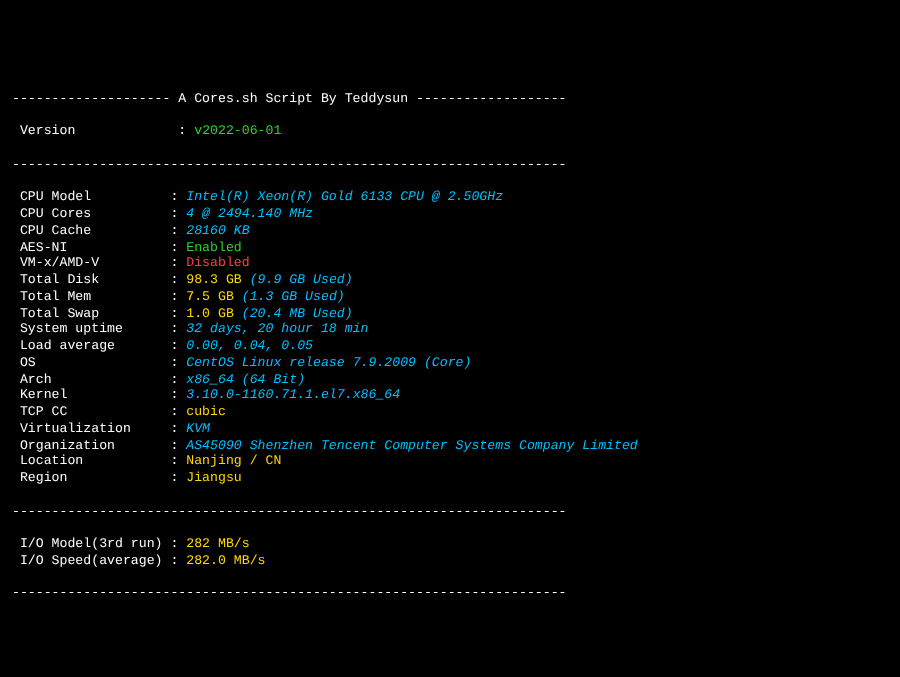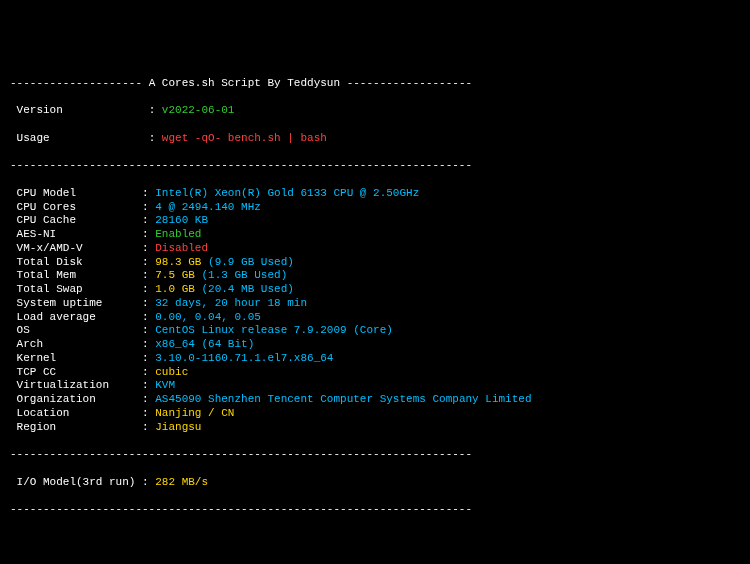--- a/index.html
+++ b/index.html
@@ -8,37 +8,36 @@
       color: #fff;
       font-family: "Menlo", "Consolas", "Courier New", monospace;
       font-size: 11px;
       line-height: 1.25;
       padding: 8px 10px;
       width: 750px;
       white-space: pre;
     }
     .green { color: #32cd32; }
     .red { color: #ff4040; }
-    .cyan { color: #00bfff; }
+    .cyan { color: #00bfff; font-style: italic; }
     .yellow { color: #ffd700; }
     .divider { color: #fff; letter-spacing: 0; }
   </style>
 </head>
 <body>
 
 
 
 <div>
 <div><span>-------------------- </span><span>A Cores.sh Script By Teddysun</span><span> -------------------</span></div>
 <div><span class="label"> Version            </span> : <span class="green">v2022-06-01</span></div>
-<div><span class="label"> Usage              </span> : <span class="red">wget -qO- bench.sh | bash</span></div>
 <div class="divider">----------------------------------------------------------------------</div>
 <div><div><span> CPU Model          </span>: <span class="cyan">Intel(R) Xeon(R) Gold 6133 CPU @ 2.50GHz</span></div><div><span> CPU Cores          </span>: <span class="cyan">4 @ 2494.140 MHz</span></div><div><span> CPU Cache          </span>: <span class="cyan">28160 KB</span></div><div><span> AES-NI             </span>: <span class="green">Enabled</span></div><div><span> VM-x/AMD-V         </span>: <span class="red">Disabled</span></div><div><span> Total Disk         </span>: <span class="yellow">98.3 GB</span> <span class="cyan">(9.9 GB Used)</span></div><div><span> Total Mem          </span>: <span class="yellow">7.5 GB</span> <span class="cyan">(1.3 GB Used)</span></div><div><span> Total Swap         </span>: <span class="yellow">1.0 GB</span> <span class="cyan">(20.4 MB Used)</span></div><div><span> System uptime      </span>: <span class="cyan">32 days, 20 hour 18 min</span></div><div><span> Load average       </span>: <span class="cyan">0.00, 0.04, 0.05</span></div><div><span> OS                 </span>: <span class="cyan">CentOS Linux release 7.9.2009 (Core)</span></div><div><span> Arch               </span>: <span class="cyan">x86_64 (64 Bit)</span></div><div><span> Kernel             </span>: <span class="cyan">3.10.0-1160.71.1.el7.x86_64</span></div><div><span> TCP CC             </span>: <span class="yellow">cubic</span></div><div><span> Virtualization     </span>: <span class="cyan">KVM</span></div><div><span> Organization       </span>: <span class="cyan">AS45090 Shenzhen Tencent Computer Systems Company Limited</span></div><div><span> Location           </span>: <span class="yellow">Nanjing / CN</span></div><div><span> Region             </span>: <span class="yellow">Jiangsu</span></div></div>
 <div class="divider">----------------------------------------------------------------------</div>
-<div><div><span> I/O Model(3rd run) </span>: <span class="yellow">282 MB/s</span></div></div>
+<div><div><span> I/O Model(3rd run) </span>: <span class="yellow">282 MB/s</span></div><div><span> I/O Speed(average) </span>: <span class="yellow">282.0 MB/s</span></div></div>
 <div class="divider">----------------------------------------------------------------------</div>
 
 
 
 </div>
 
 
 
 
 </body></html>

